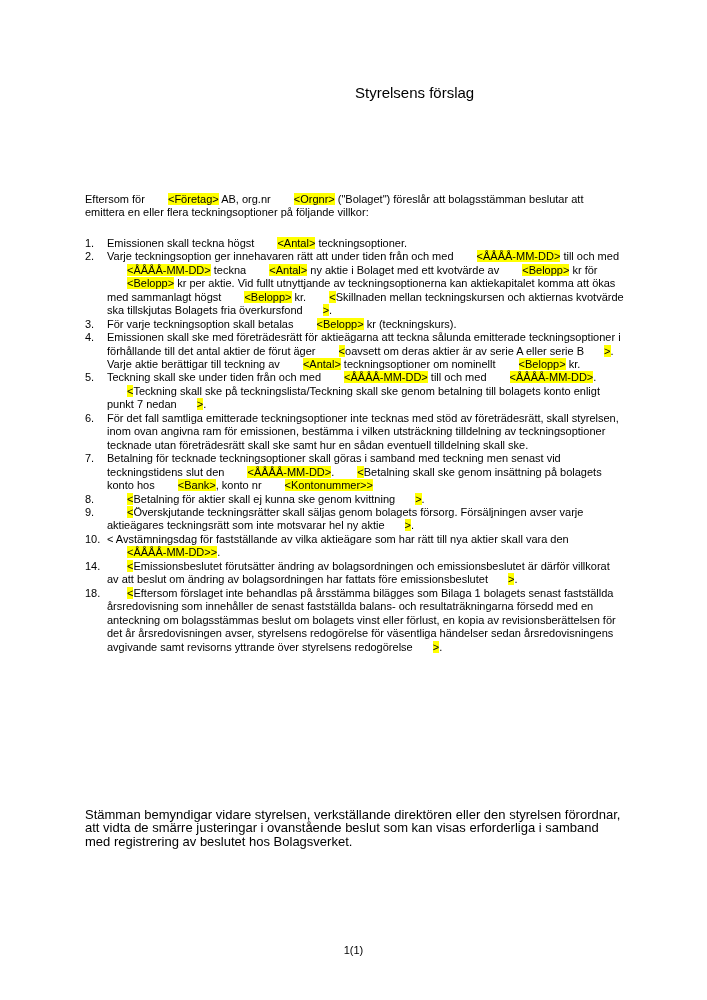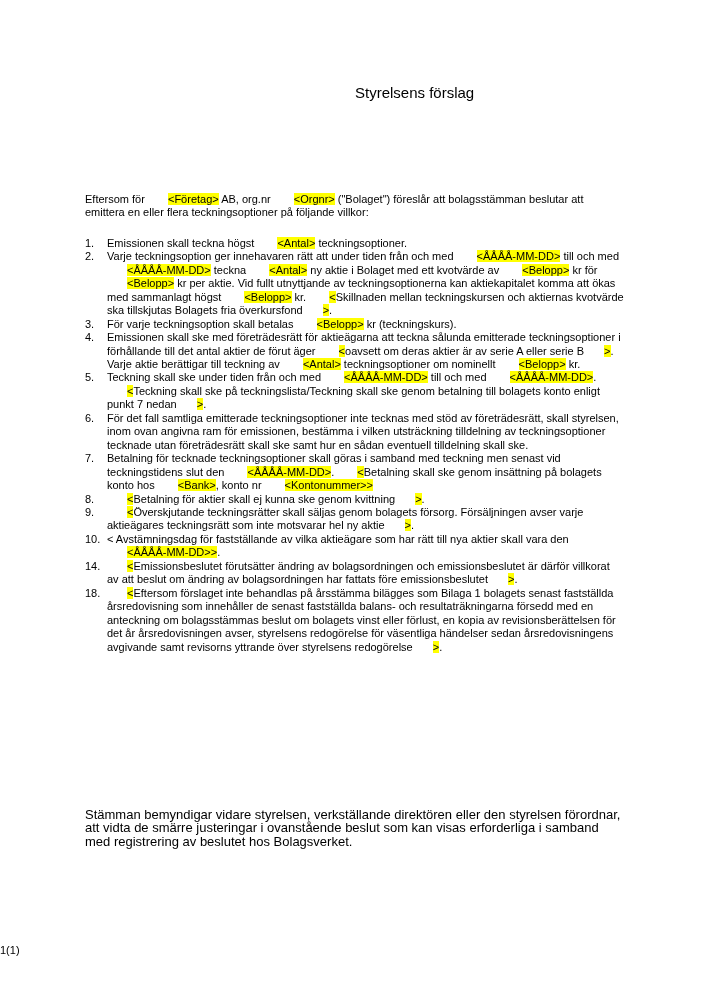--- a/index.html
+++ b/index.html
@@ -23,21 +23,21 @@
   .li{display:flex;align-items:flex-start;}
   .num{flex:0 0 22px;}
   .txt{flex:1 1 auto;}
   .hl{background:var(--hl,#ffff00);margin-left:20px;}
   .closing{
     position:absolute;left:85px;top:795px;width:539px;
     font-size:13px;line-height:13.45px;
   }
   .footer{
     position:absolute;left:0;top:944px;width:707px;
-    font-size:11px;line-height:13.45px;
+    text-align:center;font-size:11px;line-height:13.45px;
   }
 </style>
 </head>
 <body>
 
 <div class="page">
 
   <div class="header">
     <div class="title">Styrelsens förslag</div>
   </div>

